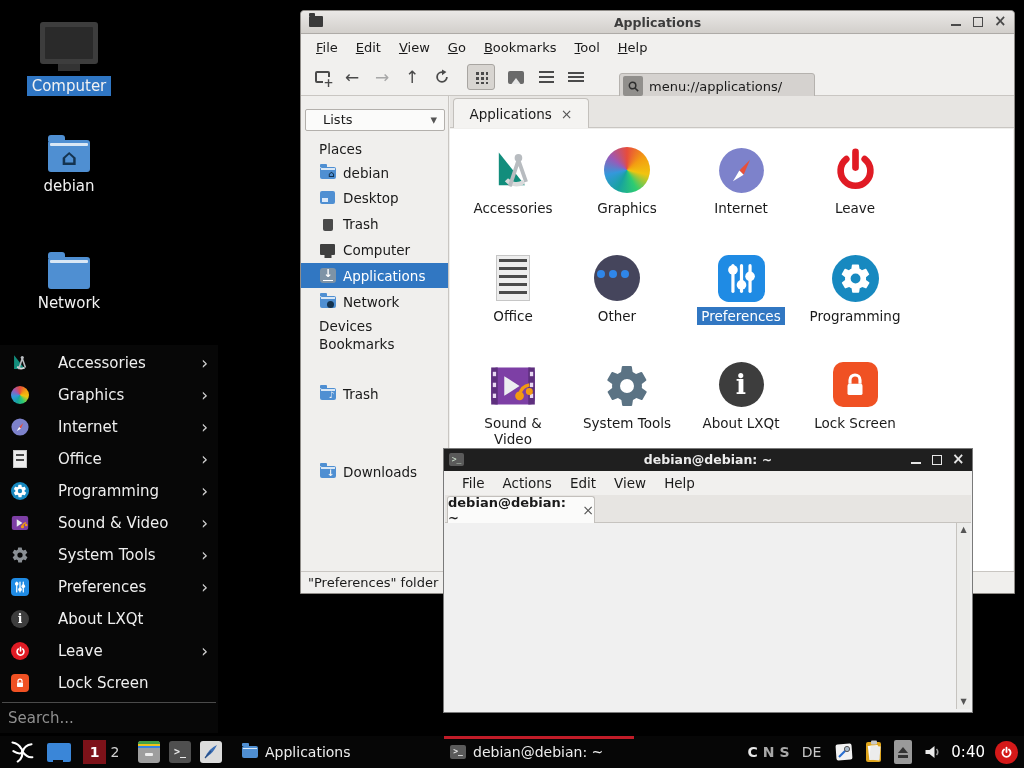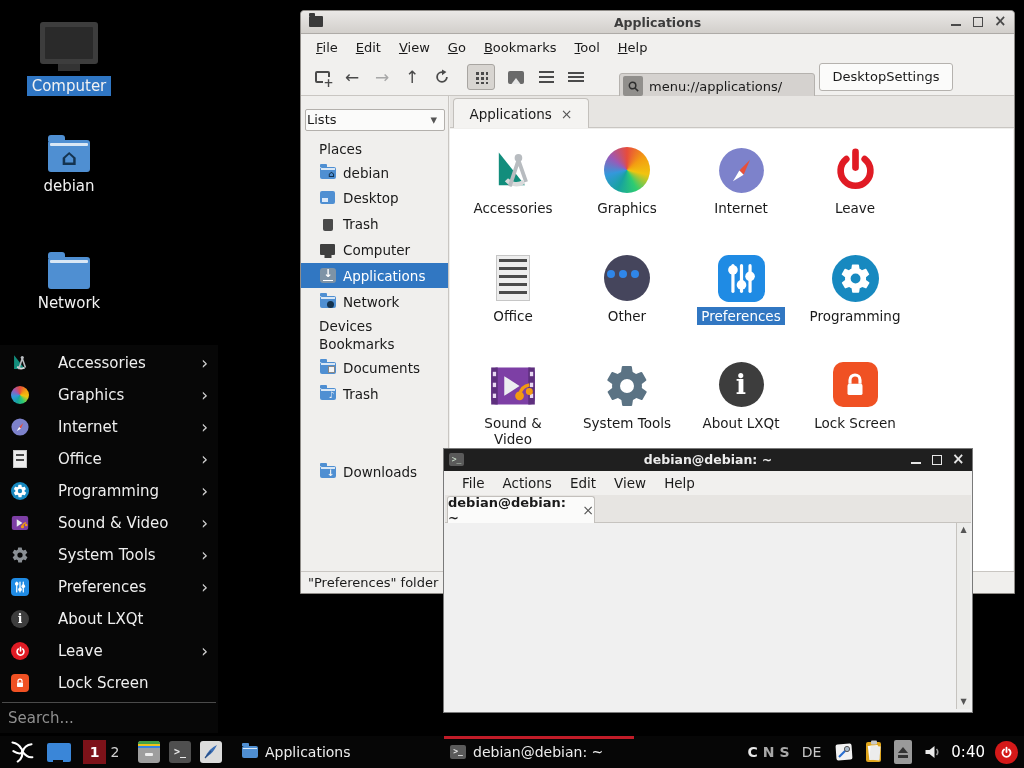--- a/index.html
+++ b/index.html
@@ -68,21 +68,21 @@
   .pic-g { width:16px; height:13px; background:#6a6a6a; border-radius:2px; position:relative; overflow:hidden; }
   .pic-g::before { content:""; position:absolute; left:2px; bottom:-2px; border-left:6px solid transparent; border-right:6px solid transparent; border-bottom:8px solid #e8e8e8; }
   .ham-g { width:15px; height:2.5px; background:#4a4a4a; box-shadow:0 5px #4a4a4a, 0 10px #4a4a4a; margin-bottom:10px; }
   .list-g { width:12px; height:2px; background:#4a4a4a; box-shadow:-4px 0 #4a4a4a, 0 4px #4a4a4a, -4px 4px #4a4a4a, 0 8px #4a4a4a, -4px 8px #4a4a4a; margin:-8px 0 0 4px; }
   .addr { position:absolute; left:318px; width:196px; height:26px; top:14px; background:#d5d2cf; border:1px solid #b5b2ae; border-radius:3px; display:flex; align-items:center; cursor:text; }
   .addr-chip { width:20px; height:20px; background:#918f8c; border-radius:2px; margin:0 6px 0 3px; display:flex; align-items:center; justify-content:center; }
   .addr-text { font-size:13px; color:#1a1a1a; }
   .dsbtn { position:absolute; left:518px; top:4px; width:134px; height:28px; background:#fbfbfa; border:1px solid #b5b2ae; border-radius:3px; text-align:center; line-height:26px; font-size:13px; cursor:pointer; }
 
   .fm-side { position:absolute; left:0; top:85px; bottom:22px; width:148px; background:#f0efed; border-right:1px solid #c9c6c2; }
-  .combo { position:absolute; left:4px; top:13px; width:140px; height:22px; background:#fbfbfa; border:1px solid #b3b0ac; border-radius:2px; font-size:13px; line-height:20px; padding-left:1px; cursor:pointer; }
+  .combo { position:absolute; left:4px; top:13px; width:140px; height:22px; background:#fbfbfa; border:1px solid #b3b0ac; border-radius:2px; font-size:13px; line-height:20px; padding-left:17px; cursor:pointer; }
   .combo::after { content:"\25BE"; position:absolute; right:7px; color:#555; }
   .side-hdr { position:absolute; left:18px; font-size:13.5px; color:#1a1a1a; cursor:pointer; }
   .side-row { position:absolute; left:0; width:147px; height:25px; display:flex; align-items:center; cursor:pointer; }
   .side-row .sic { margin-left:18px; width:17px; display:flex; justify-content:center; flex:0 0 17px; }
   .side-row .slabel { margin-left:7px; font-size:13.5px; white-space:nowrap; }
   .side-row.sel { background:#3177c2; }
   .side-row.sel .slabel { color:#fff; }
   .fold-sm { width:16px; height:12px; background:#4f8fd2; border-radius:2px; position:relative; }
   .fold-sm::before { content:""; position:absolute; top:-3px; left:0; width:7px; height:3px; background:#4f8fd2; border-radius:1px 1px 0 0; }
   .fold-sm::after { content:""; position:absolute; top:1.5px; left:1px; right:1px; height:1.5px; background:#d9e7f5; }
@@ -351,21 +351,20 @@
       </span>
     <span class="addr">
       <span class="addr-chip">
         <svg width="13" height="13" viewBox="0 0 14 14">
             <circle cx="6" cy="6" r="3.5" fill="none" stroke="#2e2e2e" stroke-width="1.6"></circle>
             <line x1="8.8" y1="8.8" x2="12" y2="12" stroke="#2e2e2e" stroke-width="1.6"></line>
           </svg>
       </span>
       <span class="addr-text">menu://applications/</span>
     </span>
-    <span class="dsbtn">DesktopSettings</span>
   </div>
 
   <div class="fm-side">
     <div class="combo"><span>Lists</span></div>
     <div class="side-hdr" style="top:45px">Places</div>
 
     <div class="side-row" style="top:64px">
       <span class="sic">
           <span class="fold-sm">
             <span class="semb">⌂</span>
@@ -402,28 +401,20 @@
           <span class="fold-sm">
             <span class="semb" style="width:7px;height:7px;background:#14334f;border-radius:50%;right:2px;"></span>
           </span>
         </span>
       <span class="slabel">Network</span>
     </div>
 
     <div class="side-hdr" style="top:222px">Devices</div>
     <div class="side-hdr" style="top:240px">Bookmarks</div>
 
-    <div class="side-row" style="top:259px">
-      <span class="sic">
-          <span class="fold-sm">
-            <span class="semb-box"></span>
-          </span>
-        </span>
-      <span class="slabel">Documents</span>
-    </div>
     <div class="side-row" style="top:285px">
       <span class="sic">
           <span class="fold-sm">
             <span class="semb" style="color:#f4f4f4;">♪</span>
           </span>
         </span>
       <span class="slabel">Trash</span>
     </div>
     <div class="side-row" style="top:363px">
       <span class="sic">
@@ -480,21 +471,21 @@
       </div>
       <span class="clabel">Leave</span>
     </div>
 
     <div class="cell" style="left:8px;top:126px">
       <div class="cico">
           <span class="office-ic office-lg" style="width:34px;height:46px;"></span>
         </div>
       <span class="clabel">Office</span>
     </div>
-    <div class="cell" style="left:122px;top:126px">
+    <div class="cell" style="left:112px;top:126px">
       <div class="cico">
           <span class="other-ic" style="width:46px;height:46px;">
             <i style="width:8px;height:8px;box-shadow:-12px 0 #2f86e8,12px 0 #2f86e8;background:#2f86e8;border-radius:50%;position:absolute;left:19px;top:19px;"></i>
           </span>
         </div>
       <span class="clabel">Other</span>
     </div>
     <div class="cell" style="left:236px;top:126px">
       <div class="cico">
         <svg width="47" height="47" viewBox="0 0 44 44">

